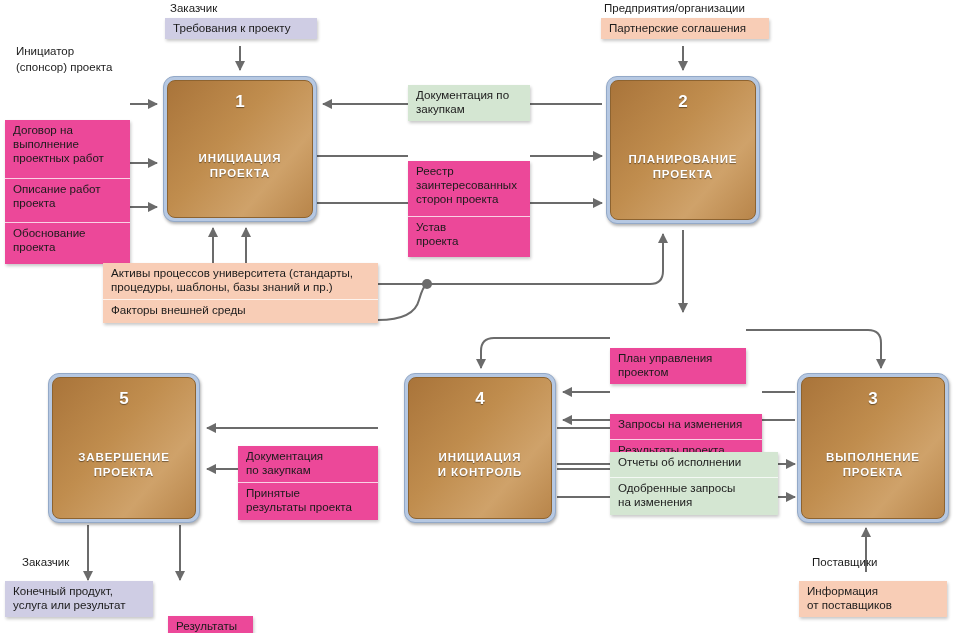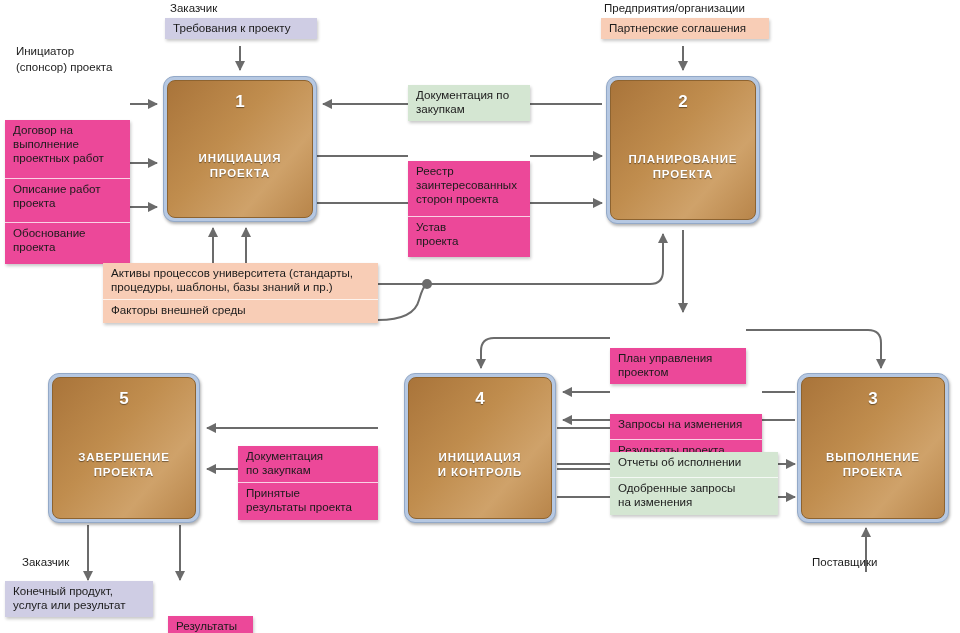--- a/index.html
+++ b/index.html
@@ -203,20 +203,26 @@
     </div>
   </div>
 
   <div class="grp green" style="left:168px;top:581px;width:85px;">
     <div class="seg" style="height:36px;">
       <div>Результаты</div>
       <div>проекта</div>
     </div>
   </div>
 
+  <div class="grp peach" style="left:799px;top:581px;width:148px;">
+    <div class="seg" style="height:36px;">
+      <div>Информация</div>
+      <div>от поставщиков</div>
+    </div>
+  </div>
 
   <div class="proc" style="left:163px;top:76px;width:154px;height:146px;">
     <div class="inner">
       <div class="num">1</div>
       <div class="nm">
         <div>
           <div>ИНИЦИАЦИЯ</div>
           <div>ПРОЕКТА</div>
         </div>
       </div>

